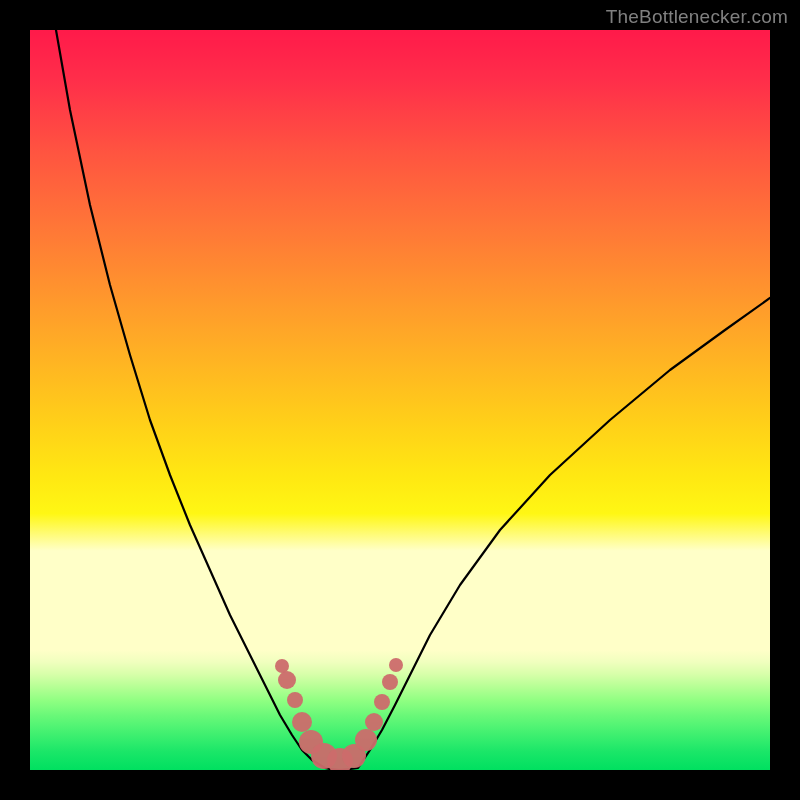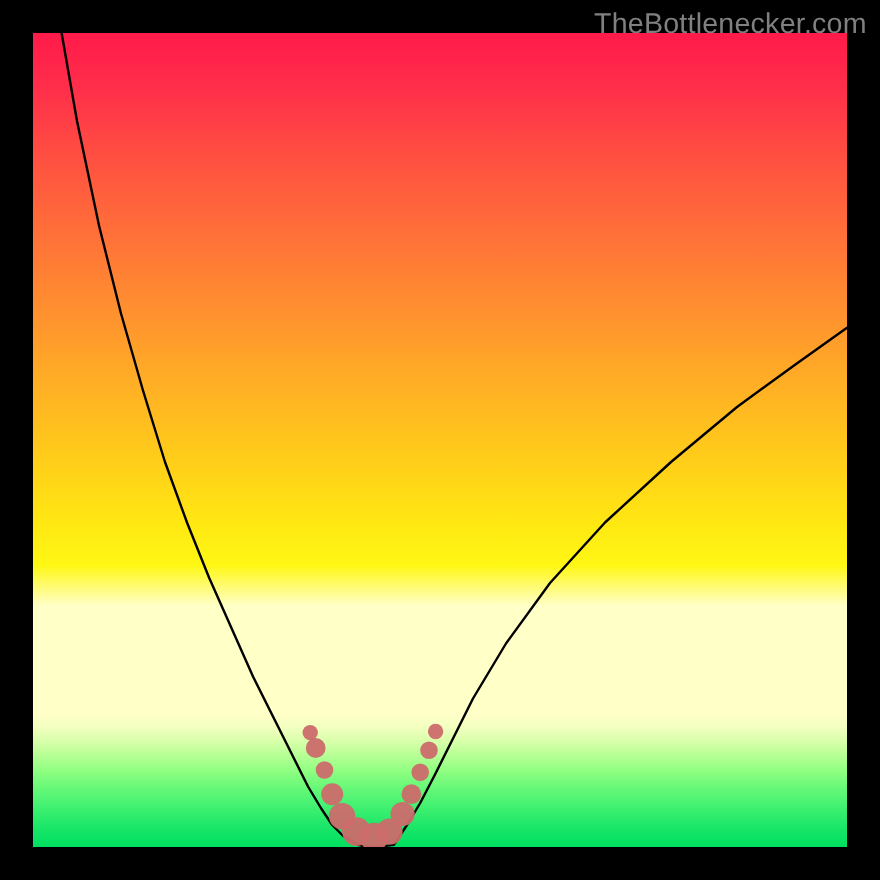--- a/index.html
+++ b/index.html
@@ -61,21 +61,21 @@
     left: 0; top: 0;
     width: 740px;
     height: 740px;
     pointer-events: none;
   }
   .watermark {
     position: absolute;
     top: 6px;
     right: 12px;
     color: #808080;
-    font-size: 26px;
+    font-size: 19px;
     letter-spacing: 0.2px;
   }
 </style>
 </head>
 <body>
 
 <div class="frame">
   <div class="gradient-top"></div>
   <div class="gradient-bottom"></div>
   <svg class="curves" viewBox="0 0 740 740" preserveAspectRatio="none">

